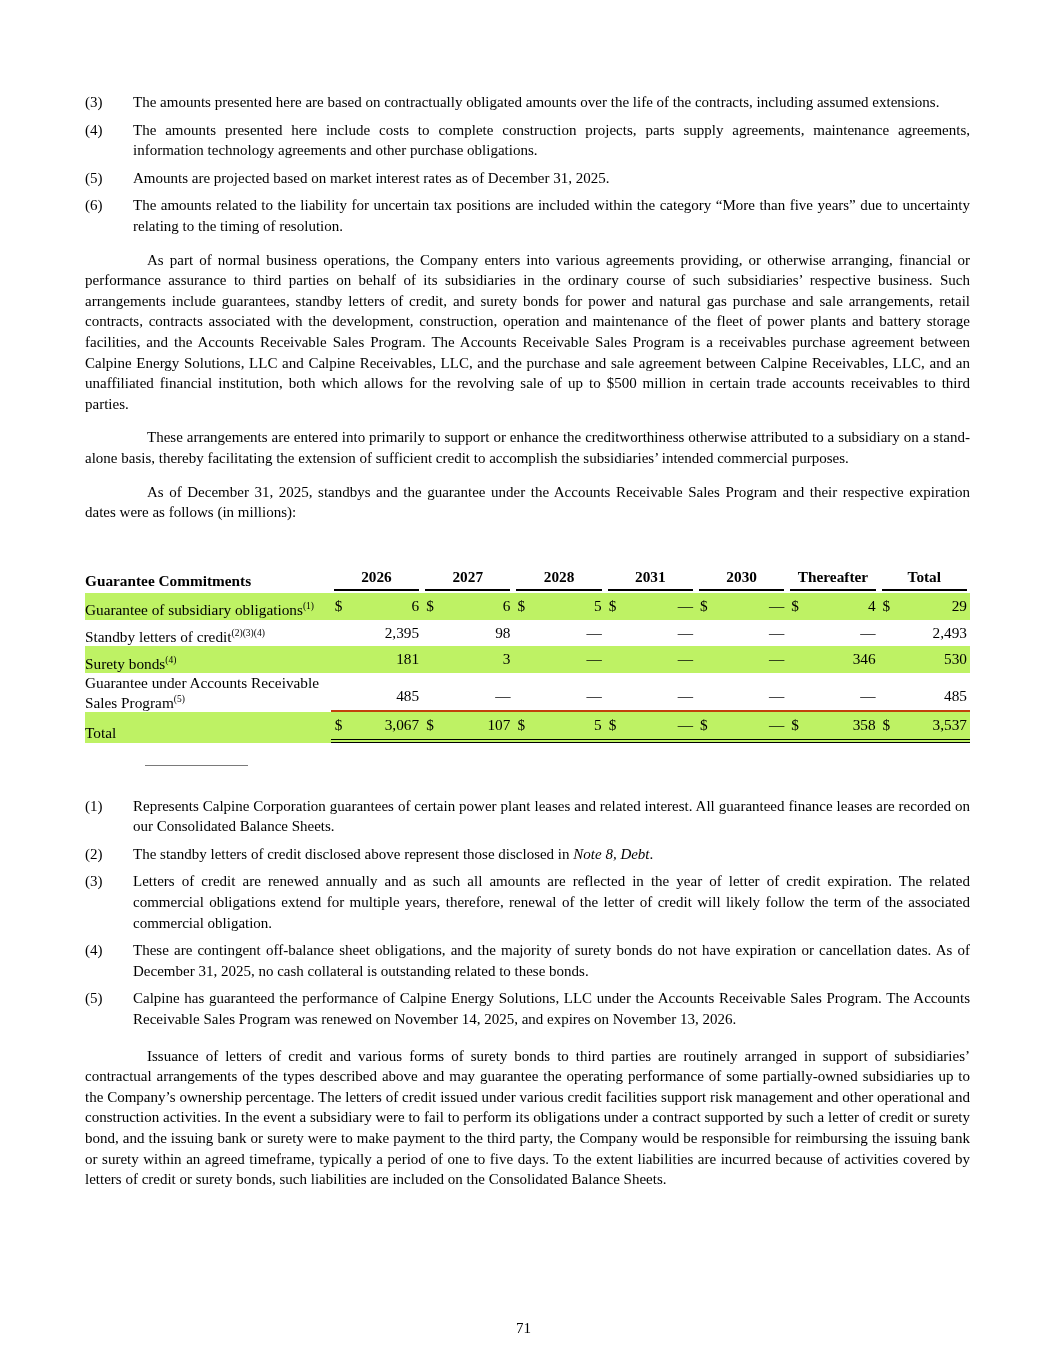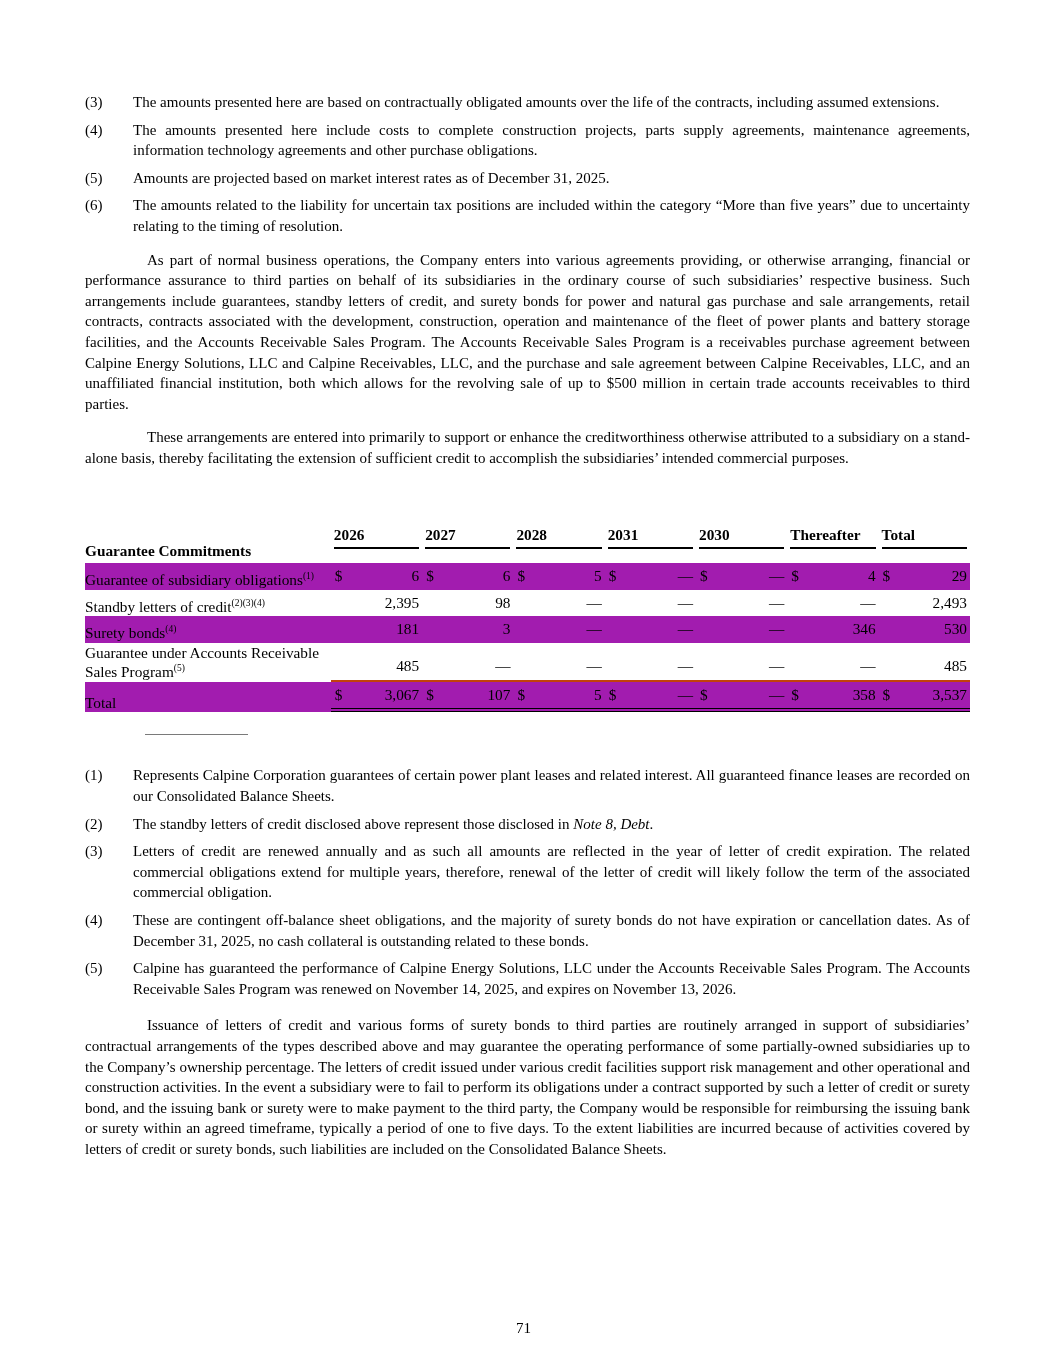--- a/index.html
+++ b/index.html
@@ -23,27 +23,27 @@
   
   .para{text-align:justify;text-indent:62px;margin:13px 0 0 0;}
   
   .tblwrap{margin-top:44px;}
   table.gc{width:885px;border-collapse:collapse;table-layout:fixed;font-size:15.3px;}
   table.gc col.c-label{width:245px;}
   table.gc col.c-num{width:91px;}
   table.gc th,table.gc td{padding:0;vertical-align:bottom;}
   table.gc thead th{font-weight:bold;padding-bottom:2px;}
   th.lblh{text-align:left;}
-  .yh{border-bottom:2px solid #000;text-align:left;margin:12px 3px;padding-bottom:2px;}
+  .yh{border-bottom:2px solid #000;text-align:center;margin:0 3px;padding-bottom:2px;}
   td.lbl{padding:2px 2px 3px 4px;line-height:19.5px;}
   td.num{padding:0 3px;}
   .cell{display:flex;justify-content:space-between;align-items:flex-end;padding:3px 3px 3px 4px;}
   .cell.sng{border-bottom:2px solid #c2410c;}
   .cell.dbl{border-bottom:4px double #000;}
-  tr.shaded td{background:#a21caf;}
+  tr.shaded td{background:#bef264;}
   sup{font-size:9.5px;line-height:0;}
   .val{text-align:right;}
   
   .divider{width:103px;border-top:1.5px solid #7a7a7a;margin:22px 0 30px 60px;height:0;}
   .bottom-fns{margin-top:0;}
   .closing{text-align:justify;text-indent:62px;margin-top:16px;}
   .pagenum{position:absolute;left:0;right:8px;bottom:26px;text-align:center;}
 </style>
 </head>
 <body>
@@ -65,20 +65,21 @@
       </div>
       <div class="fnote">
         <div class="fmark">(6)</div>
         <div class="ftext"><span>The amounts related to the liability for uncertain tax positions are included within the category “More than five years” due to uncertainty relating to the timing of resolution.</span></div>
       </div>
     </div>
 
 
   <div class="para">As part of normal business operations, the Company enters into various agreements providing, or otherwise arranging, financial or performance assurance to third parties on behalf of its subsidiaries in the ordinary course of such subsidiaries’ respective business. Such arrangements include guarantees, standby letters of credit, and surety bonds for power and natural gas purchase and sale arrangements, retail contracts, contracts associated with the development, construction, operation and maintenance of the fleet of power plants and battery storage facilities, and the Accounts Receivable Sales Program. The Accounts Receivable Sales Program is a receivables purchase agreement between Calpine Energy Solutions, LLC and Calpine Receivables, LLC, and the purchase and sale agreement between Calpine Receivables, LLC, and an unaffiliated financial institution, both which allows for the revolving sale of up to $500 million in certain trade accounts receivables to third parties.</div>
   <div class="para">These arrangements are entered into primarily to support or enhance the creditworthiness otherwise attributed to a subsidiary on a stand-alone basis, thereby facilitating the extension of sufficient credit to accomplish the subsidiaries’ intended commercial purposes.</div>
+  <div class="para">As of December 31, 2025, standbys and the guarantee under the Accounts Receivable Sales Program and their respective expiration dates were as follows (in millions):</div>
 
   <div class="tblwrap">
     <table class="gc">
       <colgroup>
         <col class="c-label">
         <col class="c-num">
           <col class="c-num">
           <col class="c-num">
           <col class="c-num">
           <col class="c-num">

